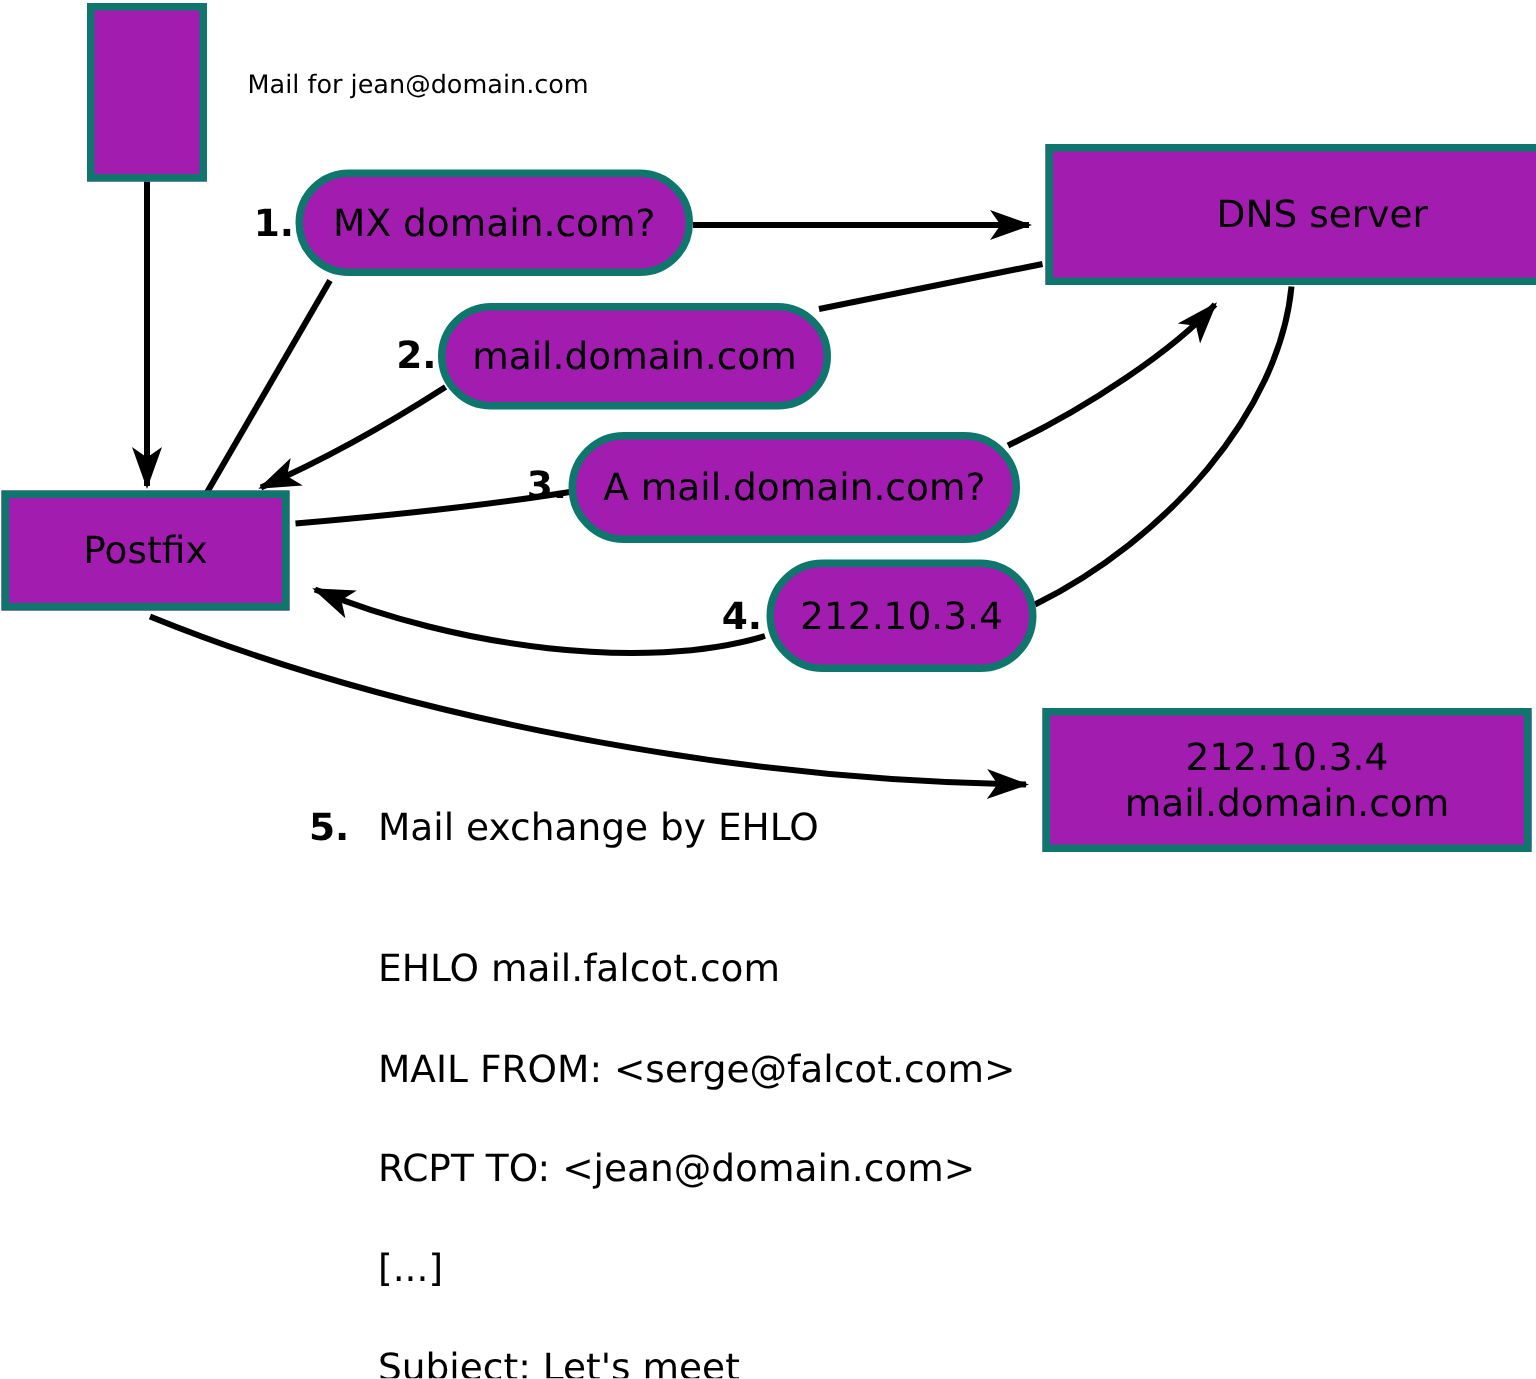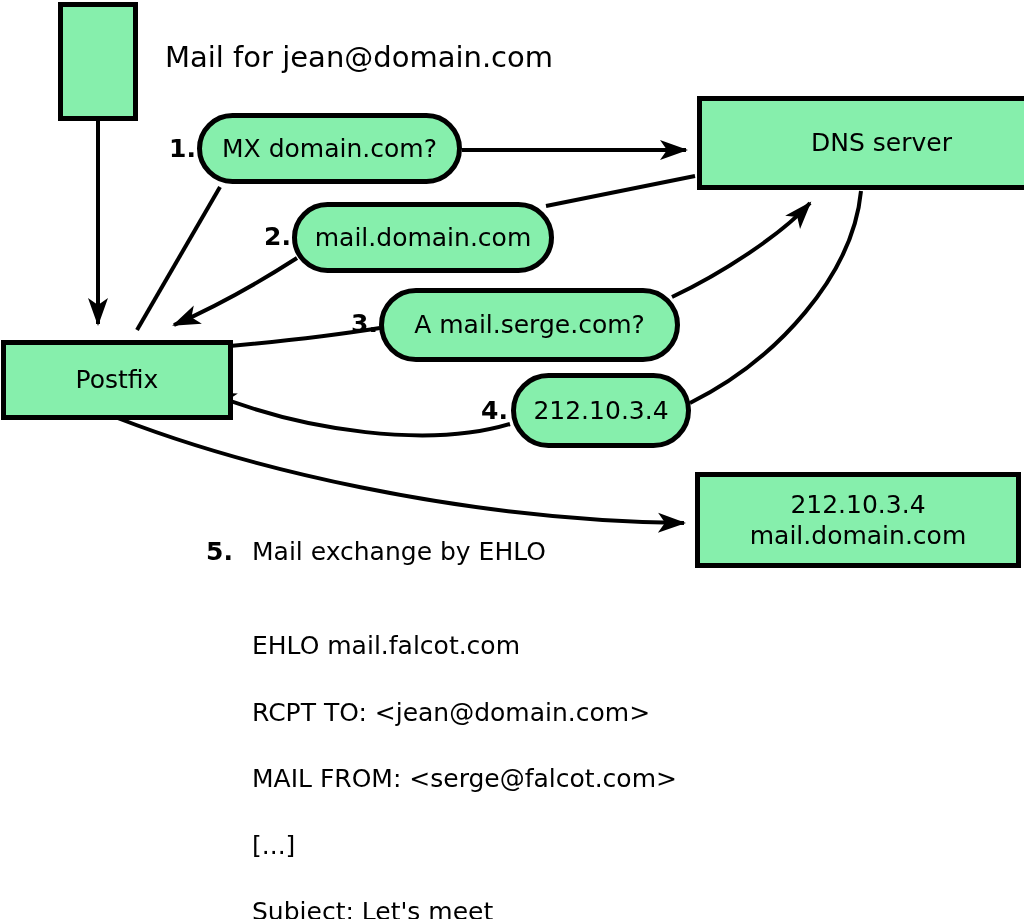--- a/index.html
+++ b/index.html
@@ -3,30 +3,30 @@
 <meta charset="utf-8">
 <style>
   html,body{margin:0;padding:0;background:#ffffff;}
   .canvas{
     position:relative;width:1024px;height:919px;background:#ffffff;
     font-family:"DejaVu Sans","Liberation Sans",sans-serif;color:#000;
     overflow:hidden;
   }
   .connector-layer{position:absolute;left:0;top:0;width:1024px;height:919px;}
   .shape{
-    position:absolute;box-sizing:border-box;background:#86efac;
-    border:5px solid #000000;display:flex;align-items:center;justify-content:center;
+    position:absolute;box-sizing:border-box;background:#a21caf;
+    border:5px solid #0f766e;display:flex;align-items:center;justify-content:center;
     font-size:25px;line-height:1.25;text-align:center;
   }
   .oval{border-radius:40px;}
   .num{
     position:absolute;font-weight:bold;font-size:25px;line-height:30px;
     text-align:right;
   }
-  .plain-label{position:absolute;font-size:29px;line-height:30px;white-space:nowrap;}
+  .plain-label{position:absolute;font-size:17px;line-height:30px;white-space:nowrap;}
   .step5{position:absolute;left:206px;top:535px;display:flex;font-size:25px;line-height:33px;white-space:nowrap;}
   .step5 .n{font-weight:bold;width:46px;}
   .smtp{position:absolute;left:252px;top:596px;font-size:25px;}
   .smtp .smtp-line{min-height:32.6px;line-height:32.6px;white-space:pre;margin-top:34px;}
   .mail-server-inner{display:flex;flex-direction:column;align-items:center;}
 </style>
 </head>
 <body>
 
 <div class="canvas">
@@ -48,52 +48,52 @@
       <path d="M861,191 C853,275 777,360 690,403"></path>
       <path d="M510,424 C430,448 305,432 210,393" marker-end="url(#ah)"></path>
       <path d="M100,411 C240,468 460,520 684,523" marker-end="url(#ah)"></path>
     </g>
   </svg>
 
   <div class="shape" style="left:58px;top:2px;width:80px;height:119px;"></div>
 
   <div class="plain-label" style="left:165px;top:42px;">Mail for jean@domain.com</div>
 
-  <div class="shape" style="left:1px;top:340px;width:232px;height:80px;">Postfix</div>
+  <div class="shape" style="left:1px;top:327px;width:192px;height:80px;">Postfix</div>
 
   <div class="shape" style="left:697px;top:96px;width:369px;height:94px;">DNS server</div>
 
   <div class="shape" style="left:695px;top:472px;width:326px;height:96px;">
     <div class="mail-server-inner">
       <div>212.10.3.4</div>
       <div>mail.domain.com</div>
     </div>
   </div>
 
   <div class="num" style="left:150px;top:134px;width:46px;">1.</div>
   <div class="shape oval" style="left:197px;top:113px;width:265px;height:71px;">MX domain.com?</div>
 
   <div class="num" style="left:245px;top:222px;width:46px;">2.</div>
   <div class="shape oval" style="left:292px;top:202px;width:262px;height:71px;">mail.domain.com</div>
 
   <div class="num" style="left:332px;top:309px;width:46px;">3.</div>
-  <div class="shape oval" style="left:379px;top:288px;width:301px;height:74px;">A mail.serge.com?</div>
+  <div class="shape oval" style="left:379px;top:288px;width:301px;height:74px;">A mail.domain.com?</div>
 
   <div class="num" style="left:462px;top:396px;width:46px;">4.</div>
   <div class="shape oval" style="left:511px;top:373px;width:180px;height:75px;">212.10.3.4</div>
 
   <div class="step5">
     <span class="n">5.</span>
     <span>Mail exchange by EHLO</span>
   </div>
 
   <div class="smtp">
     <div class="smtp-line">EHLO mail.falcot.com</div>
+    <div class="smtp-line">MAIL FROM: &lt;serge@falcot.com&gt;</div>
     <div class="smtp-line">RCPT TO: &lt;jean@domain.com&gt;</div>
-    <div class="smtp-line">MAIL FROM: &lt;serge@falcot.com&gt;</div>
     <div class="smtp-line">[...]</div>
     <div class="smtp-line">Subject: Let's meet</div>
     <div class="smtp-line"></div>
     <div class="smtp-line">[...]</div>
     <div class="smtp-line">.</div>
   </div>
 
 </div>
 
 </body></html>

